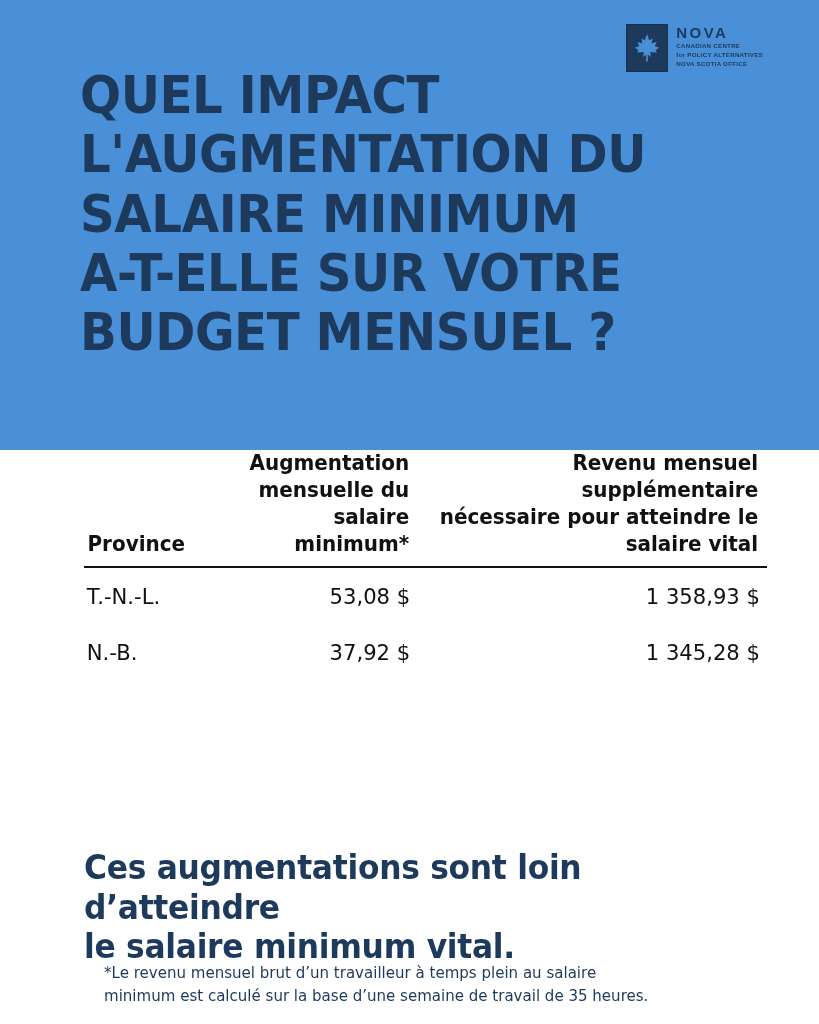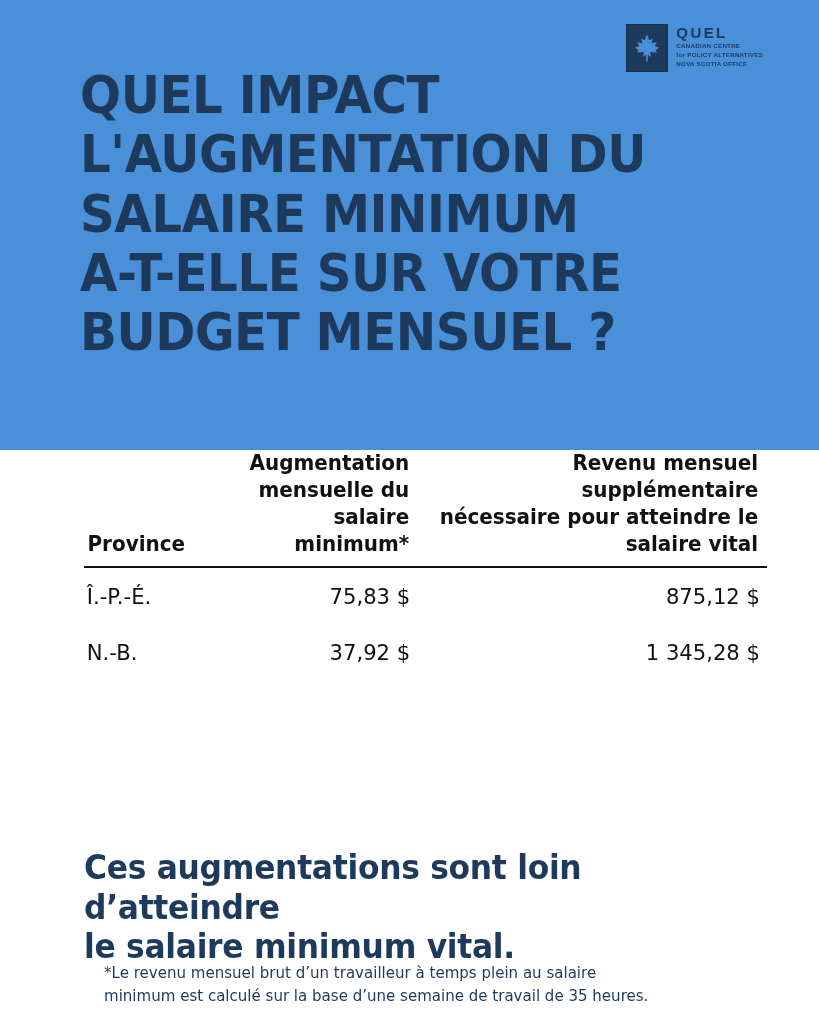--- a/index.html
+++ b/index.html
@@ -167,21 +167,21 @@
 
   <div class="hero">
 
     <div class="logo">
       <div class="logo-mark">
         <svg width="30" height="34" viewBox="0 0 30 34" aria-hidden="true">
           <path d="M15 3 L17.2 9.2 L20.6 7.6 L19.6 12.4 L24.6 11.1 L22.8 15.2 L27 16.4 L23.4 19.4 L25.1 21.6 L18.2 21.0 L18.8 25.9 L15.8 23.6 L15.8 30.5 L14.2 30.5 L14.2 23.6 L11.2 25.9 L11.8 21.0 L4.9 21.6 L6.6 19.4 L3 16.4 L7.2 15.2 L5.4 11.1 L10.4 12.4 L9.4 7.6 L12.8 9.2 Z" fill="#4a90d9"></path>
         </svg>
       </div>
       <div class="logo-text">
-        <div class="logo-ccpa">QUEL</div>
+        <div class="logo-ccpa">NOVA</div>
         <div class="logo-sub">CANADIAN CENTRE</div>
         <div class="logo-sub">for POLICY ALTERNATIVES</div>
         <div class="logo-sub">NOVA SCOTIA OFFICE</div>
       </div>
     </div>
 
     <div class="headline">
       <div>QUEL IMPACT</div>
       <div>L'AUGMENTATION DU</div>
       <div>SALAIRE MINIMUM</div>
@@ -205,23 +205,23 @@
             <div>nécessaire pour atteindre le</div>
             <div>salaire vital</div>
           </th>
         </tr>
         <tr class="rule">
           <td colspan="3"></td>
         </tr>
       </thead>
       <tbody>
         <tr>
-          <td class="cell c-province">Î.-P.-É.</td>
-          <td class="cell c-inc">75,83 $</td>
-          <td class="cell c-needed">875,12 $</td>
+          <td class="cell c-province">T.-N.-L.</td>
+          <td class="cell c-inc">53,08 $</td>
+          <td class="cell c-needed">1 358,93 $</td>
         </tr>
         <tr>
           <td class="cell c-province">N.-B.</td>
           <td class="cell c-inc">37,92 $</td>
           <td class="cell c-needed">1 345,28 $</td>
         </tr>
       </tbody>
     </table>
   </div>
 

